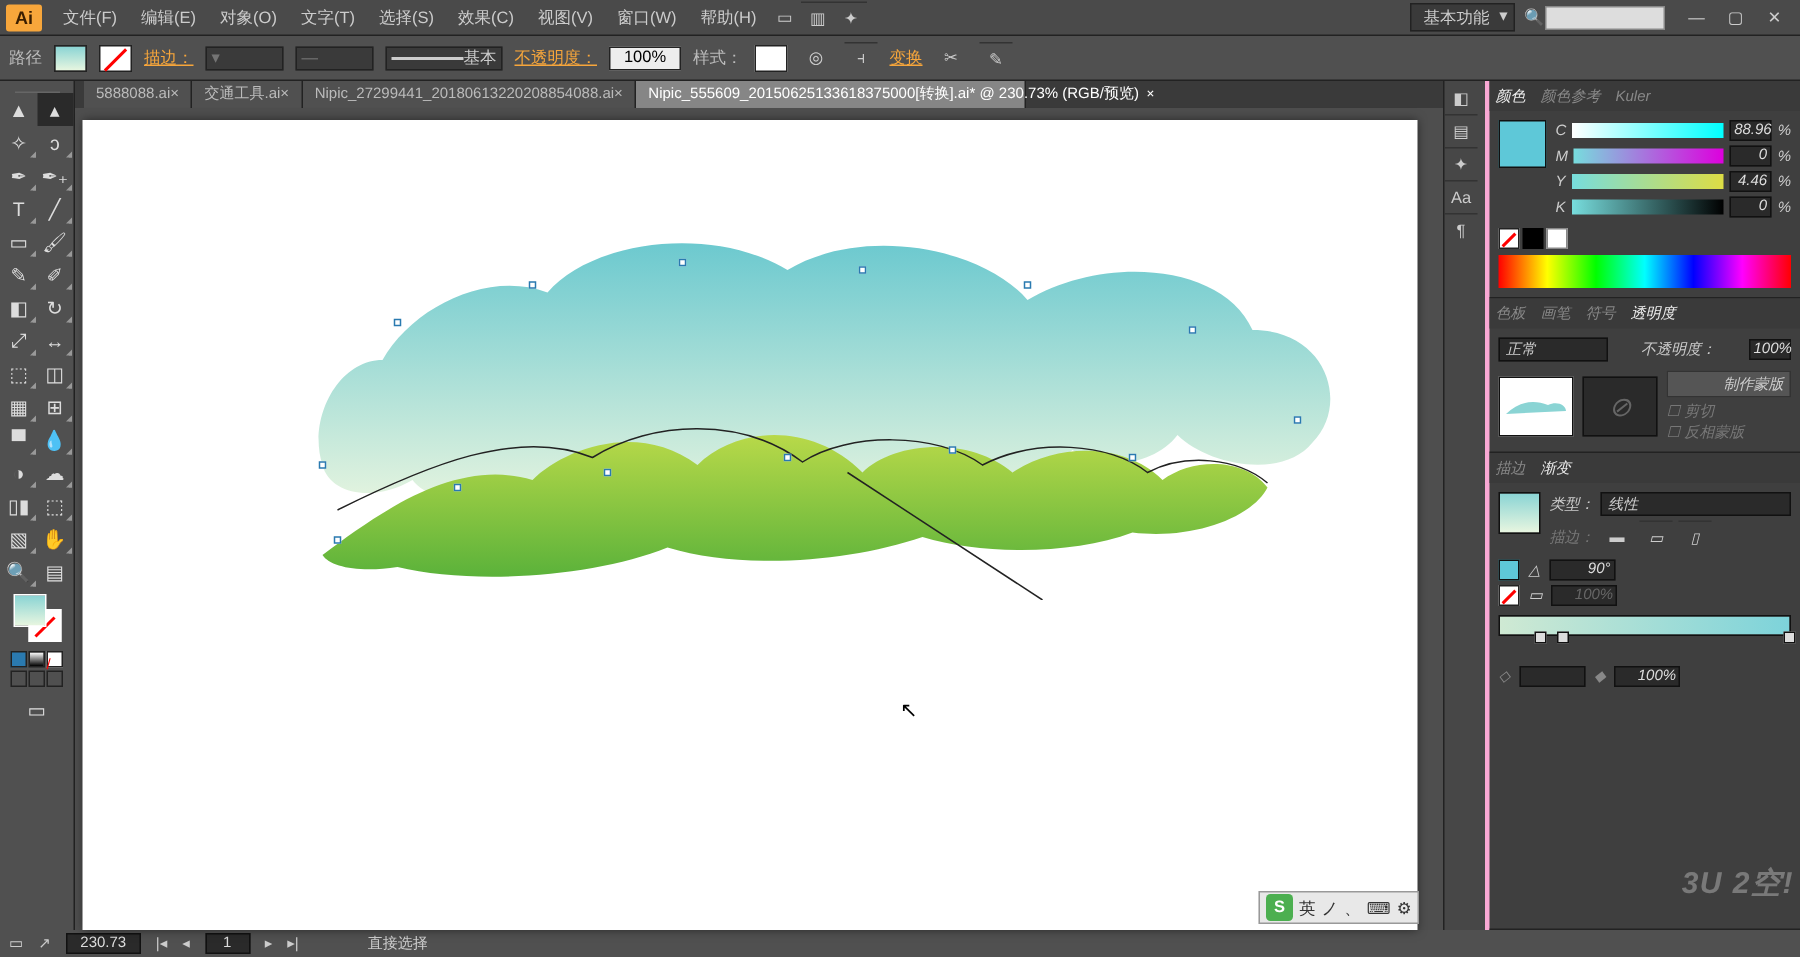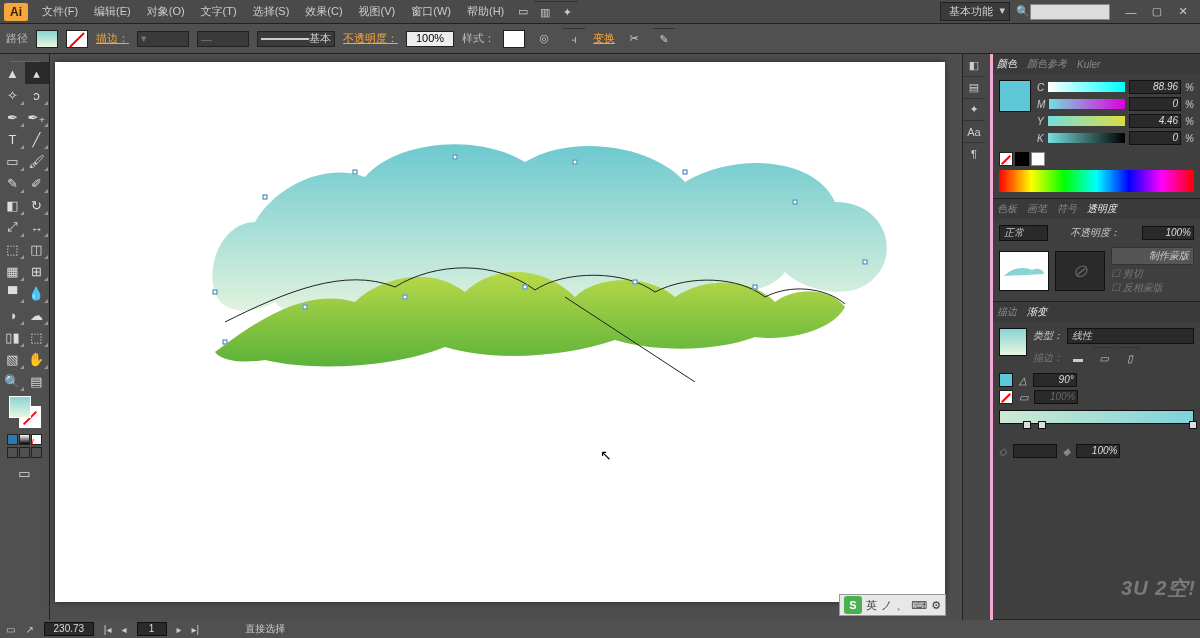--- a/index.html
+++ b/index.html
@@ -47,21 +47,21 @@
 .panel-dock { width: 210px; background: #3f3f3f; display: flex; flex-direction: column; border-left:3px solid #f9a8d4;font-style:italic;}
 .iconcol { width: 28px; background: #474747; border-left:1px solid #222;}
 .right-wrap{display:flex;}
 .panel { border-bottom: 1px solid #222; }
 .panel-tabs { height: 20px; background: #3a3a3a; display: flex; align-items: center; padding: 0 4px; gap: 10px; font-size: 10px;}
 .ptab { color: #888; cursor: default;}
 .ptab.active { color: #eee;}
 .panel-body { padding: 6px; font-size: 10px;}
 .color-row { display: flex; align-items: center; gap: 4px; margin-bottom: 3px;}
 .cslider { flex:1; height: 10px; }
-.cval { width: 52px; height: 14px; background: #2a2a2a; border: 1px solid #111; color: #ddd; text-align: right; padding: 0 2px;}
+.cval { width: 28px; height: 14px; background: #2a2a2a; border: 1px solid #111; color: #ddd; text-align: right; padding: 0 2px;}
 .spectrum { height: 22px; background: linear-gradient(to right, #f00,#ff0,#0f0,#0ff,#00f,#f0f,#f00); margin-top:4px;}
 .bigwell { width:32px; height:32px; background:#5ec8d8; border:1px solid #111;}
 .trans-dd { height:16px; background:#2a2a2a; border:1px solid #111; padding:0 4px; display:flex;align-items:center;}
 .thumb-box { width:50px; height:40px; background:#fff; border:1px solid #111; display:flex;align-items:center;justify-content:center;}
 .grad-bar { height: 14px; background: linear-gradient(to right, #cfe9d3, #7dd3da); border:1px solid #111; margin-top:6px; position:relative;}
 .grad-stop { position:absolute; bottom:-6px; width:8px;height:8px;background:#ddd;border:1px solid #111; transform:translateX(-50%);}
 .footer { height: 18px; background: #505050; display: flex; align-items: center; padding: 0 6px; font-size: 10px; gap: 10px;}
 .zoom-box { width:50px; height:14px; background:#2a2a2a; border:1px solid #111; color:#ddd; text-align:center;}
 .ime-bar { position:absolute; right:16px; bottom:4px; height:22px; background:#e8e8e8; border:1px solid #999; display:flex; align-items:center; padding:0 4px; gap:4px; color:#333;}
 .ime-s { width:18px;height:18px;background:#4caf50;color:#fff;border-radius:3px;display:flex;align-items:center;justify-content:center;font-weight:bold;}
@@ -198,20 +198,35 @@
       </div>
     <div class="mini-sw-row">
         <div class="mini-sw"></div>
         <div class="mini-sw"></div>
         <div class="mini-sw"></div>
       </div>
     <div class="tool" style="margin-top:4px">▭</div>
   </div>
 
   <div class="doc-area">
+    <div class="tab-strip">
+      <div class="tab">
+          <span>5888088.ai×</span>
+        </div>
+      <div class="tab">
+          <span>交通工具.ai×</span>
+        </div>
+      <div class="tab">
+          <span>Nipic_27299441_20180613220208854088.ai×</span>
+        </div>
+      <div class="tab active">
+          <span>Nipic_555609_20150625133618375000[转换].ai* @ 230.73% (RGB/预览)</span>
+          <span class="tab-x">×</span>
+        </div>
+    </div>
     <div class="canvas">
       <div class="artboard">
         <svg class="sky" width="720" height="290">
           <defs>
             <linearGradient id="skyg" x1="0" y1="0" x2="0" y2="1">
                 <stop offset="0" stop-color="#6cc9cf"></stop>
                 <stop offset="1" stop-color="#e5f4df"></stop>
               </linearGradient>
             <linearGradient id="hillg" x1="0" y1="0" x2="0" y2="1">
                 <stop offset="0" stop-color="#b8d949"></stop>

